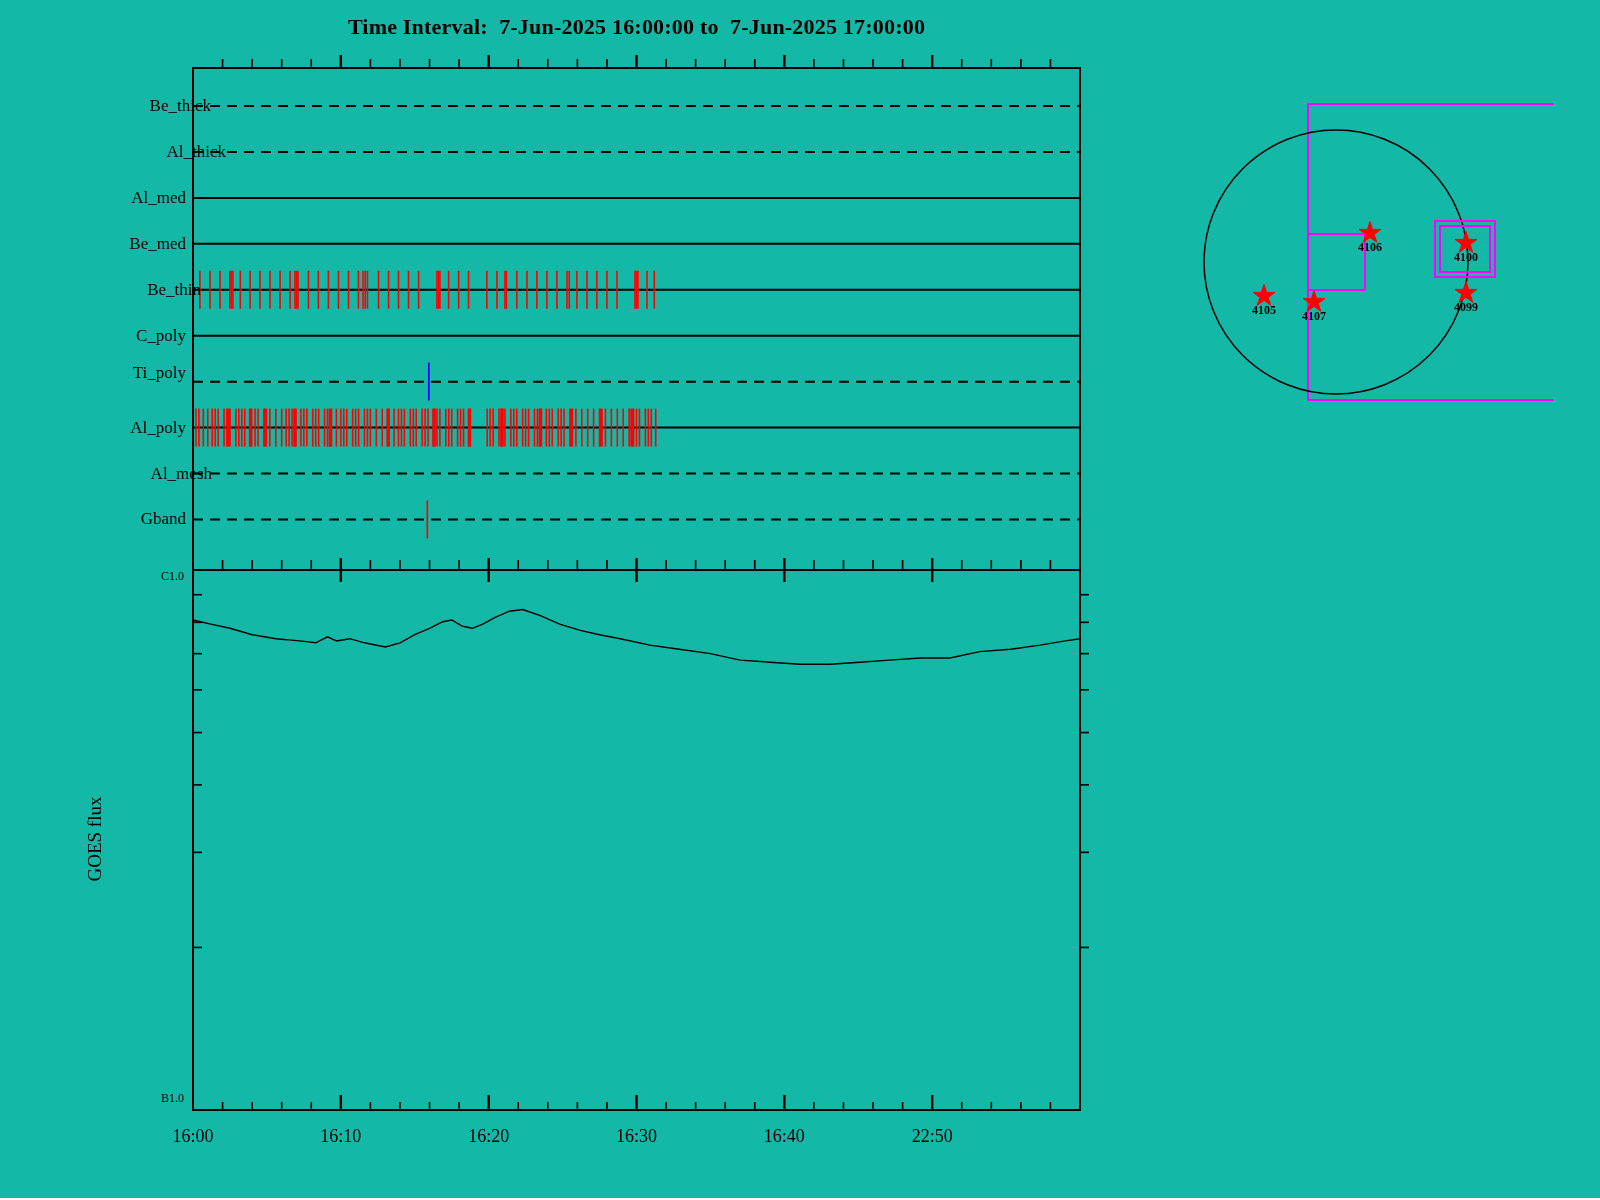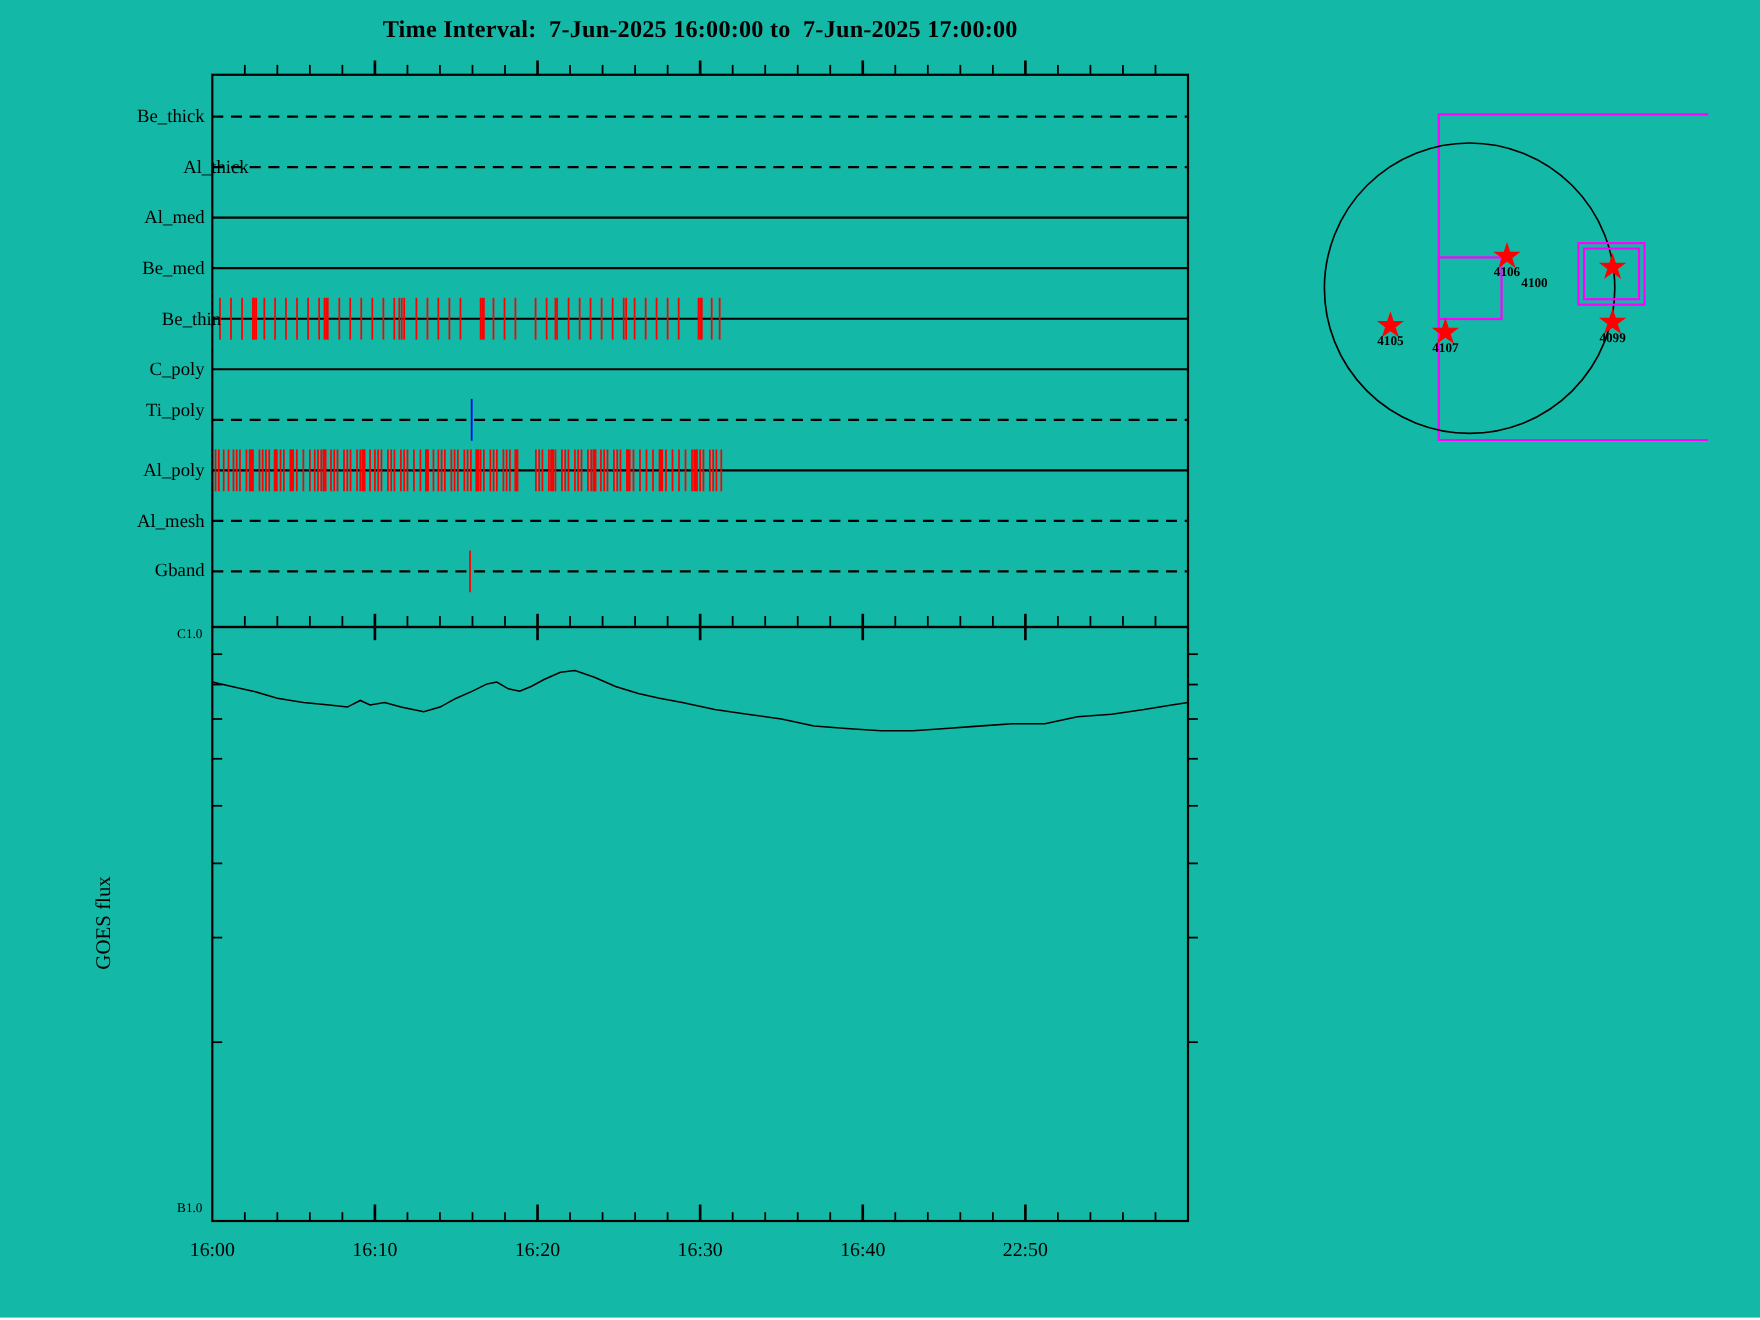--- a/index.html
+++ b/index.html
@@ -320,42 +320,42 @@
       <rect x="1308" y="234" width="57" height="56" fill="none" stroke="#ff00ff" stroke-width="2"></rect>
       <rect x="1435" y="221" width="60" height="56" fill="none" stroke="#ff00ff" stroke-width="2"></rect>
       <rect x="1440" y="226" width="50" height="46" fill="none" stroke="#ff00ff" stroke-width="2"></rect>
       <path d="M1370.0,221.5L1372.6,229.4L1380.9,229.4L1374.2,234.4L1376.8,242.3L1370.0,237.4L1363.2,242.3L1365.8,234.4L1359.1,229.4L1367.4,229.4Z" fill="#ff0000" stroke="#ff0000"></path>
       <path d="M1466.0,231.5L1468.6,239.4L1476.9,239.4L1470.2,244.4L1472.8,252.3L1466.0,247.4L1459.2,252.3L1461.8,244.4L1455.1,239.4L1463.4,239.4Z" fill="#ff0000" stroke="#ff0000"></path>
       <path d="M1264.0,284.5L1266.6,292.4L1274.9,292.4L1268.2,297.4L1270.8,305.3L1264.0,300.4L1257.2,305.3L1259.8,297.4L1253.1,292.4L1261.4,292.4Z" fill="#ff0000" stroke="#ff0000"></path>
       <path d="M1314.0,290.5L1316.6,298.4L1324.9,298.4L1318.2,303.4L1320.8,311.3L1314.0,306.4L1307.2,311.3L1309.8,303.4L1303.1,298.4L1311.4,298.4Z" fill="#ff0000" stroke="#ff0000"></path>
       <path d="M1466.0,281.5L1468.6,289.4L1476.9,289.4L1470.2,294.4L1472.8,302.3L1466.0,297.4L1459.2,302.3L1461.8,294.4L1455.1,289.4L1463.4,289.4Z" fill="#ff0000" stroke="#ff0000"></path>
     </svg>
   <div id="filter-labels">
-      <div class="flabel" style="top: 95px;">Be_thick</div>
+      <div class="flabel" style="top: 95px; padding-left: 25px;">Be_thick</div>
       <div class="flabel" style="top: 140.94px; margin-left: 40px;">Al_thick</div>
       <div class="flabel" style="top: 186.88px;">Al_med</div>
       <div class="flabel" style="top: 232.82px;">Be_med</div>
       <div class="flabel" style="top: 278.76px; margin-left: 15px;">Be_thin</div>
       <div class="flabel" style="top: 324.7px;">C_poly</div>
       <div class="flabel" style="top: 362px;">Ti_poly</div>
       <div class="flabel" style="top: 416.58px;">Al_poly</div>
-      <div class="flabel" style="top: 462.52px;">Al_mesh</div>
+      <div class="flabel" style="top: 462.52px; margin-left: 26px;">Al_mesh</div>
       <div class="flabel" style="top: 508.46px;">Gband</div>
     </div>
   <div class="yedge" style="top:569px;">C1.0</div>
   <div class="yedge" style="top:1091px;">B1.0</div>
   <div class="goesylab">GOES flux</div>
   <div id="x-labels">
       <div class="xlabel" style="left: 148px;">16:00</div>
       <div class="xlabel" style="left: 295.833px;">16:10</div>
       <div class="xlabel" style="left: 443.667px;">16:20</div>
       <div class="xlabel" style="left: 591.5px;">16:30</div>
       <div class="xlabel" style="left: 739.333px;">16:40</div>
       <div class="xlabel" style="left: 887.167px;">22:50</div>
     </div>
   <div id="sun-labels">
       <div class="sunlabel" style="left: 1338px; top: 240px;">4106</div>
-      <div class="sunlabel" style="left: 1352px; top: 250px; padding-left: 11px;">4100</div>
+      <div class="sunlabel" style="left: 1434px; top: 250px;">4100</div>
       <div class="sunlabel" style="left: 1232px; top: 303px;">4105</div>
       <div class="sunlabel" style="left: 1282px; top: 309px;">4107</div>
       <div class="sunlabel" style="left: 1434px; top: 300px;">4099</div>
     </div>
 </div>
 
 </body></html>

